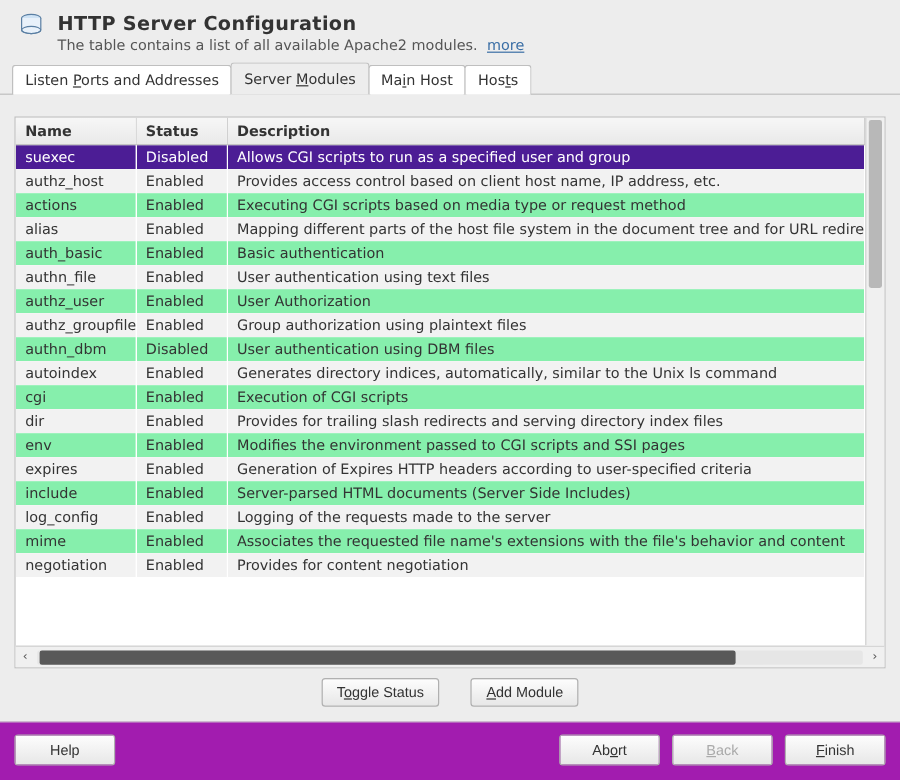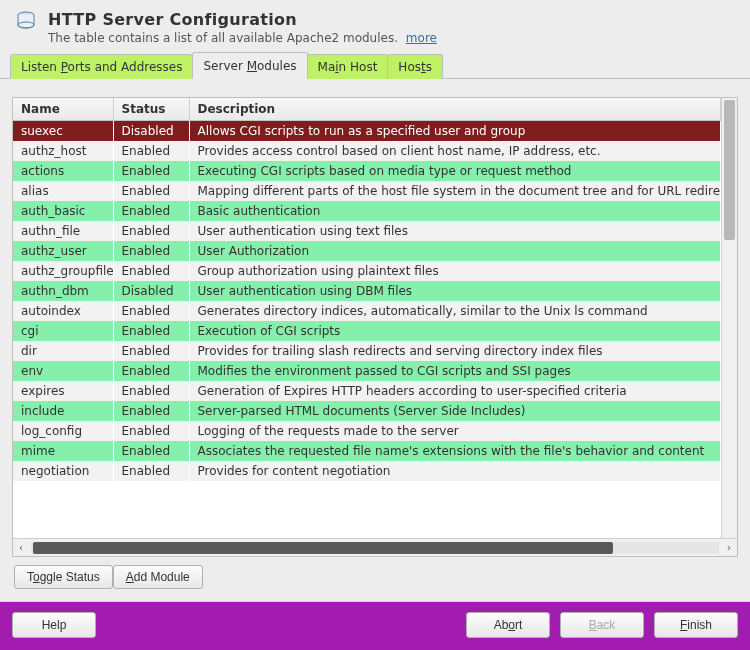--- a/index.html
+++ b/index.html
@@ -22,21 +22,21 @@
     .header-icon svg { width: 24px; height: 24px; }
     .header-text { flex: 1; }
     .title { font-size: 16px; font-weight: bold; color: #333; margin-bottom: 2px; letter-spacing: 0.3px;}
     .subtitle { font-size: 12px; color: #555; }
     .more-link { color: #3a6ea5; text-decoration: underline; cursor: pointer; margin-left: 4px; }
 
     
     .tabs-bar { display:flex; align-items:flex-end; padding: 0 10px; border-bottom:1px solid #bfbfbf; background:#ededed; }
     .tab {
       border:1px solid #bfbfbf; border-bottom:none;
-      background: #bef264;
+      background: #ffffff;
       padding: 5px 10px 5px 10px;
       margin-right:-1px;
       font-size:12px;
       color:#333;
       position:relative;
       top:1px;
       border-top-left-radius:3px; border-top-right-radius:3px;
       cursor:pointer;
     }
     .tab.active { background:#ededed; padding-top:6px; top:1px; border-bottom:1px solid #ededed; }
@@ -50,39 +50,39 @@
     table { border-collapse: collapse; width: 100%; table-layout: fixed; font-size:12px; }
     thead th {
       background: linear-gradient(#f7f7f7,#e9e9e9);
       border-right:1px solid #d0d0d0;
       border-bottom:1px solid #c4c4c4;
       text-align:left; padding:4px 8px; font-weight:bold; color:#333;
       position:sticky; top:0;
     }
     tbody tr { background:#86efac; }
     tbody tr:nth-child(even){ background:#f2f2f2; }
-    tbody tr.selected { background:#7f1d1d; color:#fff; }
+    tbody tr.selected { background:#4c1d95; color:#fff; }
     tbody td { padding:3px 8px; border-right:1px solid transparent; white-space:nowrap; overflow:hidden; text-overflow:clip; color:#333;}
     tbody tr.selected td { color:#fff; }
     .col-name{width:100px;}
     .col-status{width:76px;}
     .col-desc{width:auto;}
 
     
     .vscroll { width:16px; background:#f0f0f0; border-left:1px solid #d0d0d0; position:relative;}
     .vscroll .thumb{ position:absolute; left:2px; right:2px; top:2px; height:140px; background:#b8b8b8; border-radius:2px;}
 
     
     .hscroll { height:18px; background:#f0f0f0; border-top:1px solid #d0d0d0; display:flex; align-items:center;}
     .hscroll .arrow { width:16px; height:16px; display:flex; align-items:center; justify-content:center; color:#555; cursor:pointer; font-size:10px;}
     .hscroll .track{ flex:1; height:12px; margin:0 2px; background:#e6e6e6; border-radius:2px; position:relative;}
     .hscroll .thumb{ position:absolute; left:2px; top:0; bottom:0; width:580px; background:#595959; border-radius:2px;}
 
     
-    .row-buttons{ display:flex; justify-content:flex-start; padding:8px 2px 4px 2px;}
+    .row-buttons{ display:flex; justify-content:center; padding:8px 2px 4px 2px;gap:26px;}
     .btn {
       border:1px solid #b0b0b0; background:linear-gradient(#fdfdfd,#e7e7e7);
       padding:4px 12px; font-size:12px; color:#333; border-radius:3px; cursor:pointer;
       min-width:60px; text-align:center;
     }
     .btn .u{ text-decoration: underline; }
     .btn:disabled, .btn.disabled{ color:#aaa; cursor:default;}
 
     
     .footer{ display:flex; padding:10px 12px 12px 12px; gap:10px; border-top:1px solid #d4d4d4; background:#a21caf;}

